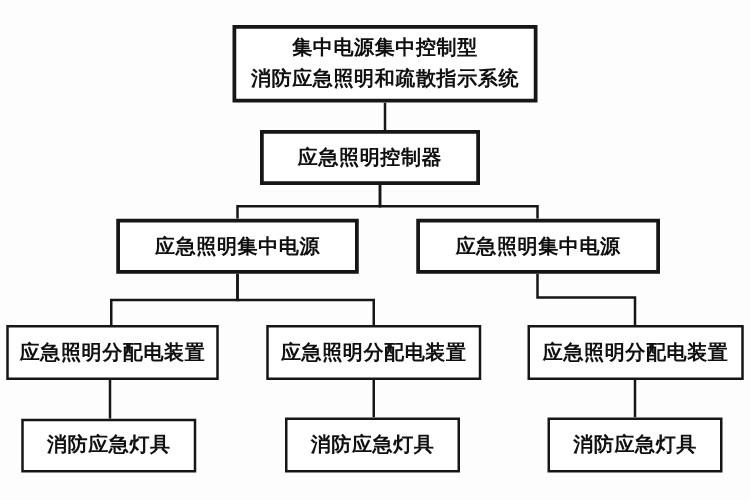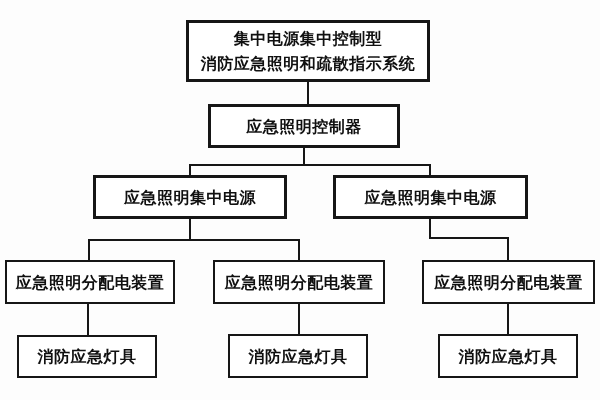--- a/index.html
+++ b/index.html
@@ -62,21 +62,21 @@
     <path d="M190 218 V240 H299 V260"></path>
     <path d="M430 218 V238 H508 V260"></path>
     <path d="M88 303 V335"></path>
     <path d="M299 303 V334"></path>
     <path d="M508 303 V334"></path>
   </svg>
 
   <div class="node" style="left:186px; top:20px; width:244px; height:62px; line-height:25px;">集中电源集中控制型
 消防应急照明和疏散指示系统</div>
 
-  <div class="node" style="left:208px; top:104px; width:192px; height:44px;">应急照明控制器</div>
+  <div class="node" style="left:208px; top:104px; width:176px; height:44px;">应急照明控制器</div>
 
   <div class="node" style="left:93px; top:175px; width:194px; height:44px;">应急照明集中电源</div>
 
   <div class="node" style="left:333px; top:175px; width:195px; height:44px;">应急照明集中电源</div>
 
   <div class="node thin" style="left:5px; top:260px; width:170px; height:44px;">应急照明分配电装置</div>
 
   <div class="node thin" style="left:213px; top:260px; width:172px; height:44px;">应急照明分配电装置</div>
 
   <div class="node thin" style="left:422px; top:260px; width:173px; height:44px;">应急照明分配电装置</div>

